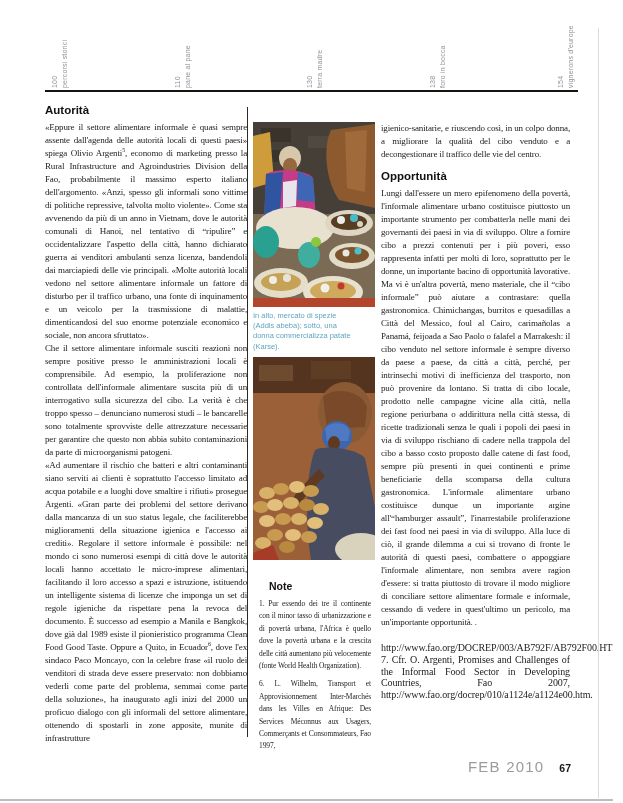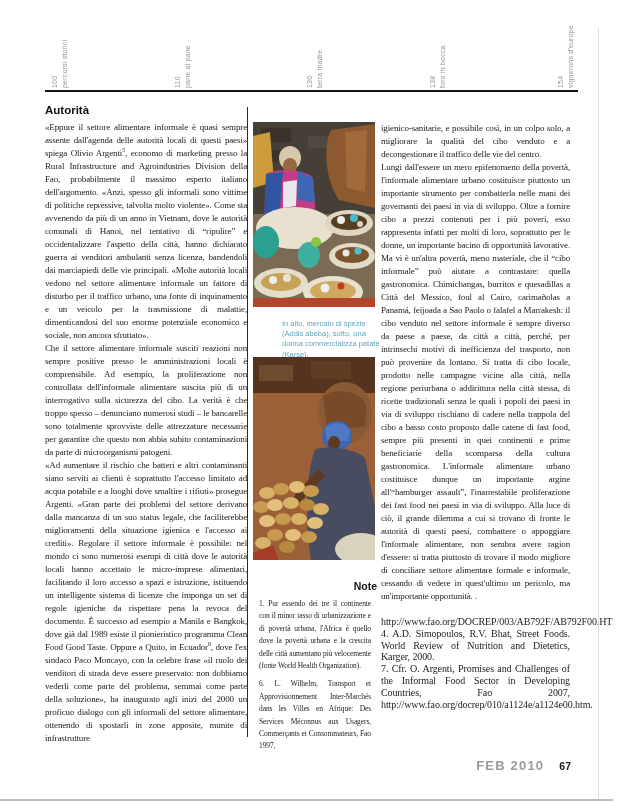--- a/index.html
+++ b/index.html
@@ -20,34 +20,34 @@
   .headline2{font-family:"Liberation Sans",sans-serif;font-weight:bold;font-size:11.5px;
             color:#14110e;margin:9px 0 5px 0;}
   .body-p{margin:0;text-align:justify;font-size:9px;line-height:13px;letter-spacing:-.15px;}
   sup{font-size:6px;vertical-align:super;line-height:0;}
   .rs-i{}
   .vdiv{position:absolute;left:247px;top:107px;width:1px;height:630px;background:#2c2824;}
   
   .photo1{position:absolute;left:253px;top:122px;width:122px;height:185px;}
   .photo2{position:absolute;left:253px;top:357px;width:122px;height:203px;}
   .photo1 svg,.photo2 svg{display:block;width:100%;height:100%;}
-  .caption{position:absolute;left:253px;top:319px;width:102px;
+  .caption{position:absolute;left:253px;top:311px;width:102px;
            font-family:"Liberation Sans",sans-serif;font-size:7.5px;line-height:10.2px;
-           color:#5fa6c0;margin-left:29px;}
+           color:#5fa6c0;}
   .notes{position:absolute;left:253px;top:580px;width:124px;}
   .notes-h{font-family:"Liberation Sans",sans-serif;font-weight:bold;font-size:10.5px;
-           color:#14110e;margin:0 0 5px 4px;text-align:right;}
+           color:#14110e;margin:0 0 5px 16px;}
   .note-item{margin:6px;text-align:justify;font-size:7.5px;line-height:12.4px;letter-spacing:-.1px;}
   
   .footnotes{margin-top:13px;}
   .fn{margin:0;text-align:justify;font-size:10px;line-height:11.8px;letter-spacing:-.1px;}
   .footer{position:absolute;left:381px;top:758px;width:190px;display:flex;
           justify-content:flex-end;align-items:baseline;gap:15px;
           font-family:"Liberation Sans",sans-serif;}
-  .issue{font-size:13px;color:#9b9b9b;letter-spacing:1.2px;font-weight:bold;}
+  .issue{font-size:15px;color:#9b9b9b;letter-spacing:1.2px;}
   .pnum{font-size:10.5px;font-weight:bold;color:#191919;}
   
   .edge-right{position:absolute;left:598px;top:28px;width:1px;height:770px;background:#dcdcdc;}
   .edge-bottom{position:absolute;left:0;top:799px;width:623px;height:2px;background:#b9bfc1;}
 </style>
 </head>
 <body>
 
 <div class="page">
 
@@ -170,25 +170,25 @@
     </svg>
   </div>
 
   <div class="notes">
     <div class="notes-h">Note</div>
     <p class="note-item"><span>1. Pur essendo dei tre il continente con il minor tasso di urbanizzazione e di povertà urbana, l'Africa è quello dove la povertà urbana e la crescita delle città aumentano più velocemente (fonte World Health Organization).</span></p>
     <p class="note-item"><span>6. L. Wilhelm, </span><span class="rs-i">Transport et Approvisionnement Inter-Marchés dans les Villes en Afrique: Des Services Méconnus aux Usagers, Commerçants et Consommateurs</span><span>, Fao 1997,</span></p>
   </div>
 
   <div class="col-right">
-    <p class="body-p">igienico-sanitarie, e possibile così, in un colpo solo, a migliorare la qualità del cibo venduto e a decongestionare il traffico delle vie del centro.</p>
+    <p class="body-p">igienico-sanitarie, e riuscendo così, in un colpo donna, a migliorare la qualità del cibo venduto e a decongestionare il traffico delle vie del centro.</p>
+    <h2 class="headline2">Opportunità</h2>
     <p class="body-p"><span>Lungi dall'essere un mero epifenomeno della povertà, l'informale alimentare urbano costituisce piuttosto un importante strumento per combatterla nelle mani dei governanti dei paesi in via di sviluppo. Oltre a fornire cibo a prezzi contenuti per i più poveri, esso rappresenta infatti per molti di loro, soprattutto per le donne, un importante bacino di opportunità lavorative. Ma vi è un'altra povertà, meno materiale, che il “cibo informale” può aiutare a contrastare: quella gastronomica. </span><span class="rs-i">Chimichangas, burritos</span><span> e </span><span class="rs-i">quesadillas</span><span> a Città del Messico, </span><span class="rs-i">foul</span><span> al Cairo, </span><span class="rs-i">carimañolas</span><span> a Panamá, </span><span class="rs-i">feijoada</span><span> a Sao Paolo o </span><span class="rs-i">falafel</span><span> a Marrakesh: il cibo venduto nel settore informale è sempre diverso da paese a paese, da città a città, perché, per intrinsechi motivi di inefficienza del trasporto, non può provenire da lontano. Si tratta di cibo locale, prodotto nelle campagne vicine alla città, nella regione periurbana o addirittura nella città stessa, di ricette tradizionali senza le quali i popoli dei paesi in via di sviluppo rischiano di cadere nella trappola del cibo a basso costo proposto dalle catene di fast food, sempre più presenti in quei continenti e prime beneficiarie della scomparsa della cultura gastronomica. L'informale alimentare urbano costituisce dunque un importante argine all'“</span><span class="rs-i">hamburger assault</span><span>”, l'inarrestabile proliferazione dei fast food nei paesi in via di sviluppo. Alla luce di ciò, il grande dilemma a cui si trovano di fronte le autorità di questi paesi, combattere o appoggiare l'informale alimentare, non sembra avere ragion d'essere: si tratta piuttosto di trovare il modo migliore di conciliare settore alimentare formale e informale, cessando di vedere in quest'ultimo un pericolo, ma un'importante opportunità. .</span></p>
     <div class="footnotes">
       <p class="fn"><span>http://www.fao.org/DOCREP/003/AB792F/AB792F00.HTM.</span></p>
-      <p class="fn"><span>4. A.D. Simopoulos, R.V. Bhat, </span><span class="rs-i">Street Foods. World Review of Nutrition and Dietetics</span><span>, Karger, 2000.</span></p>
       <p class="fn"><span>7. Cfr. O. Argenti, </span><span class="rs-i">Promises and Challenges of the Informal Food Sector in Developing Countries</span><span>, Fao 2007, http://www.fao.org/docrep/010/a1124e/a1124e00.htm.</span></p>
     </div>
   </div>
 
   <div class="footer">
     <span class="issue">FEB 2010</span>
     <span class="pnum">67</span>
   </div>
 
   <div class="edge-right"></div>

